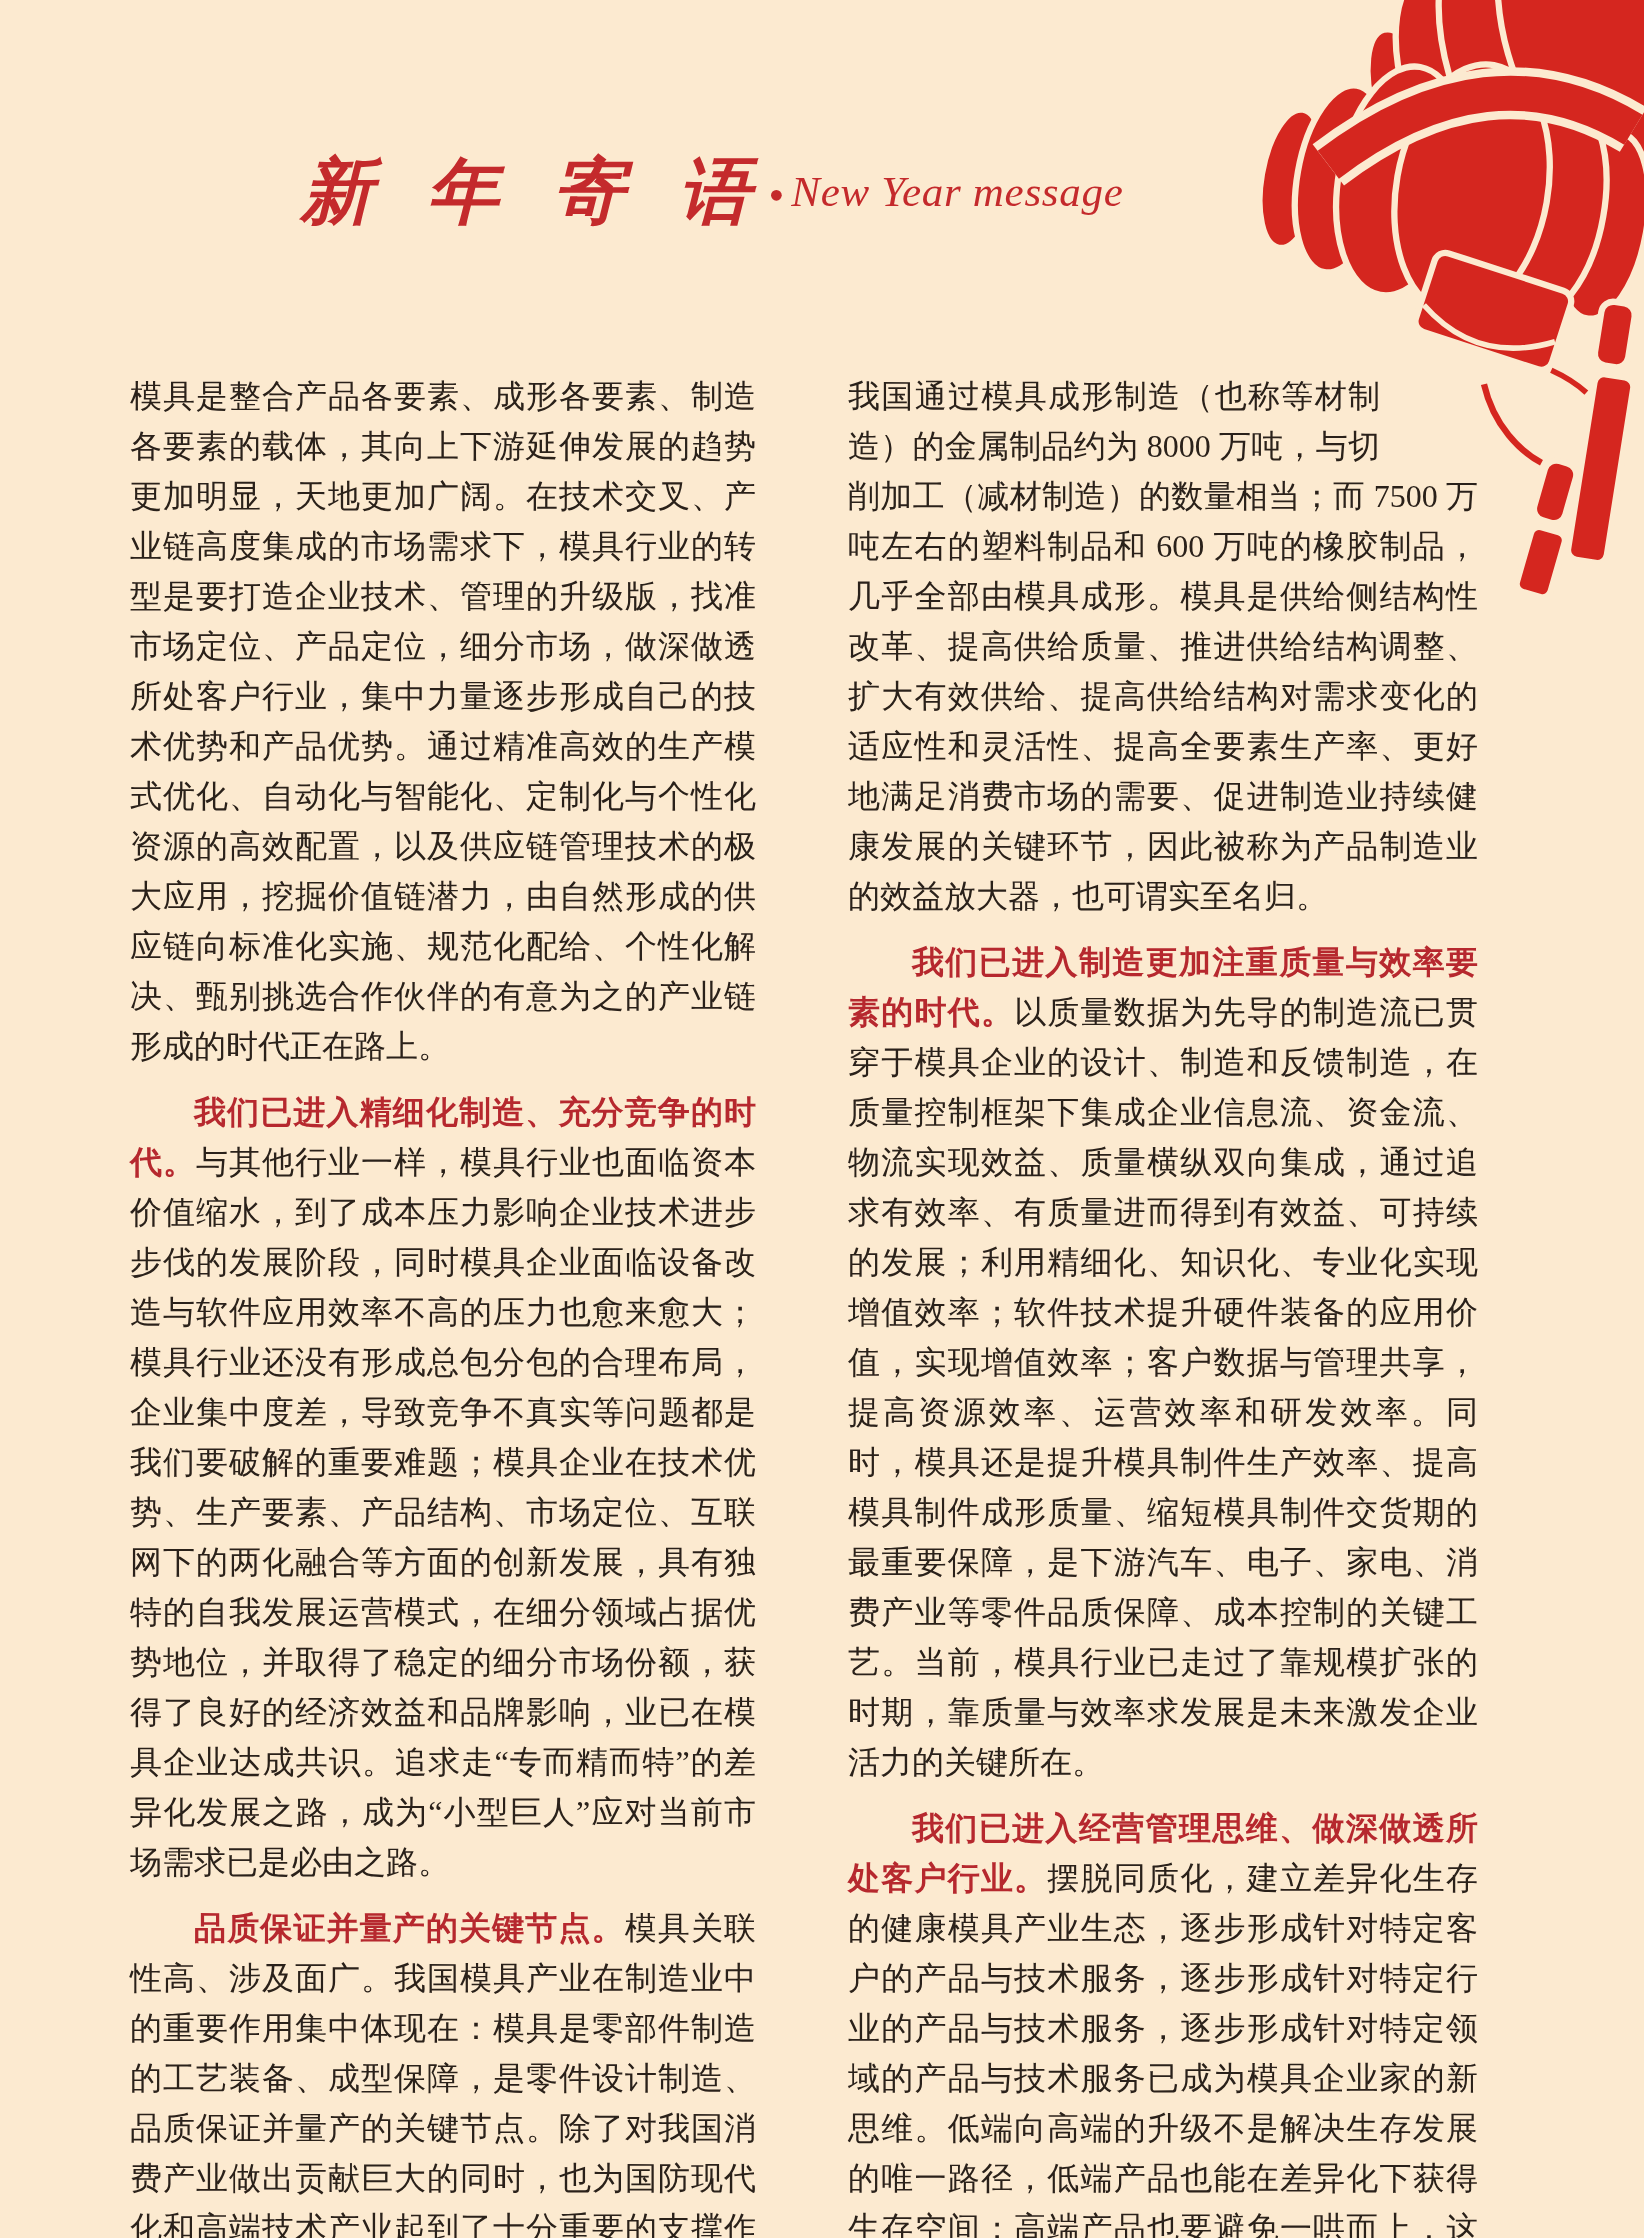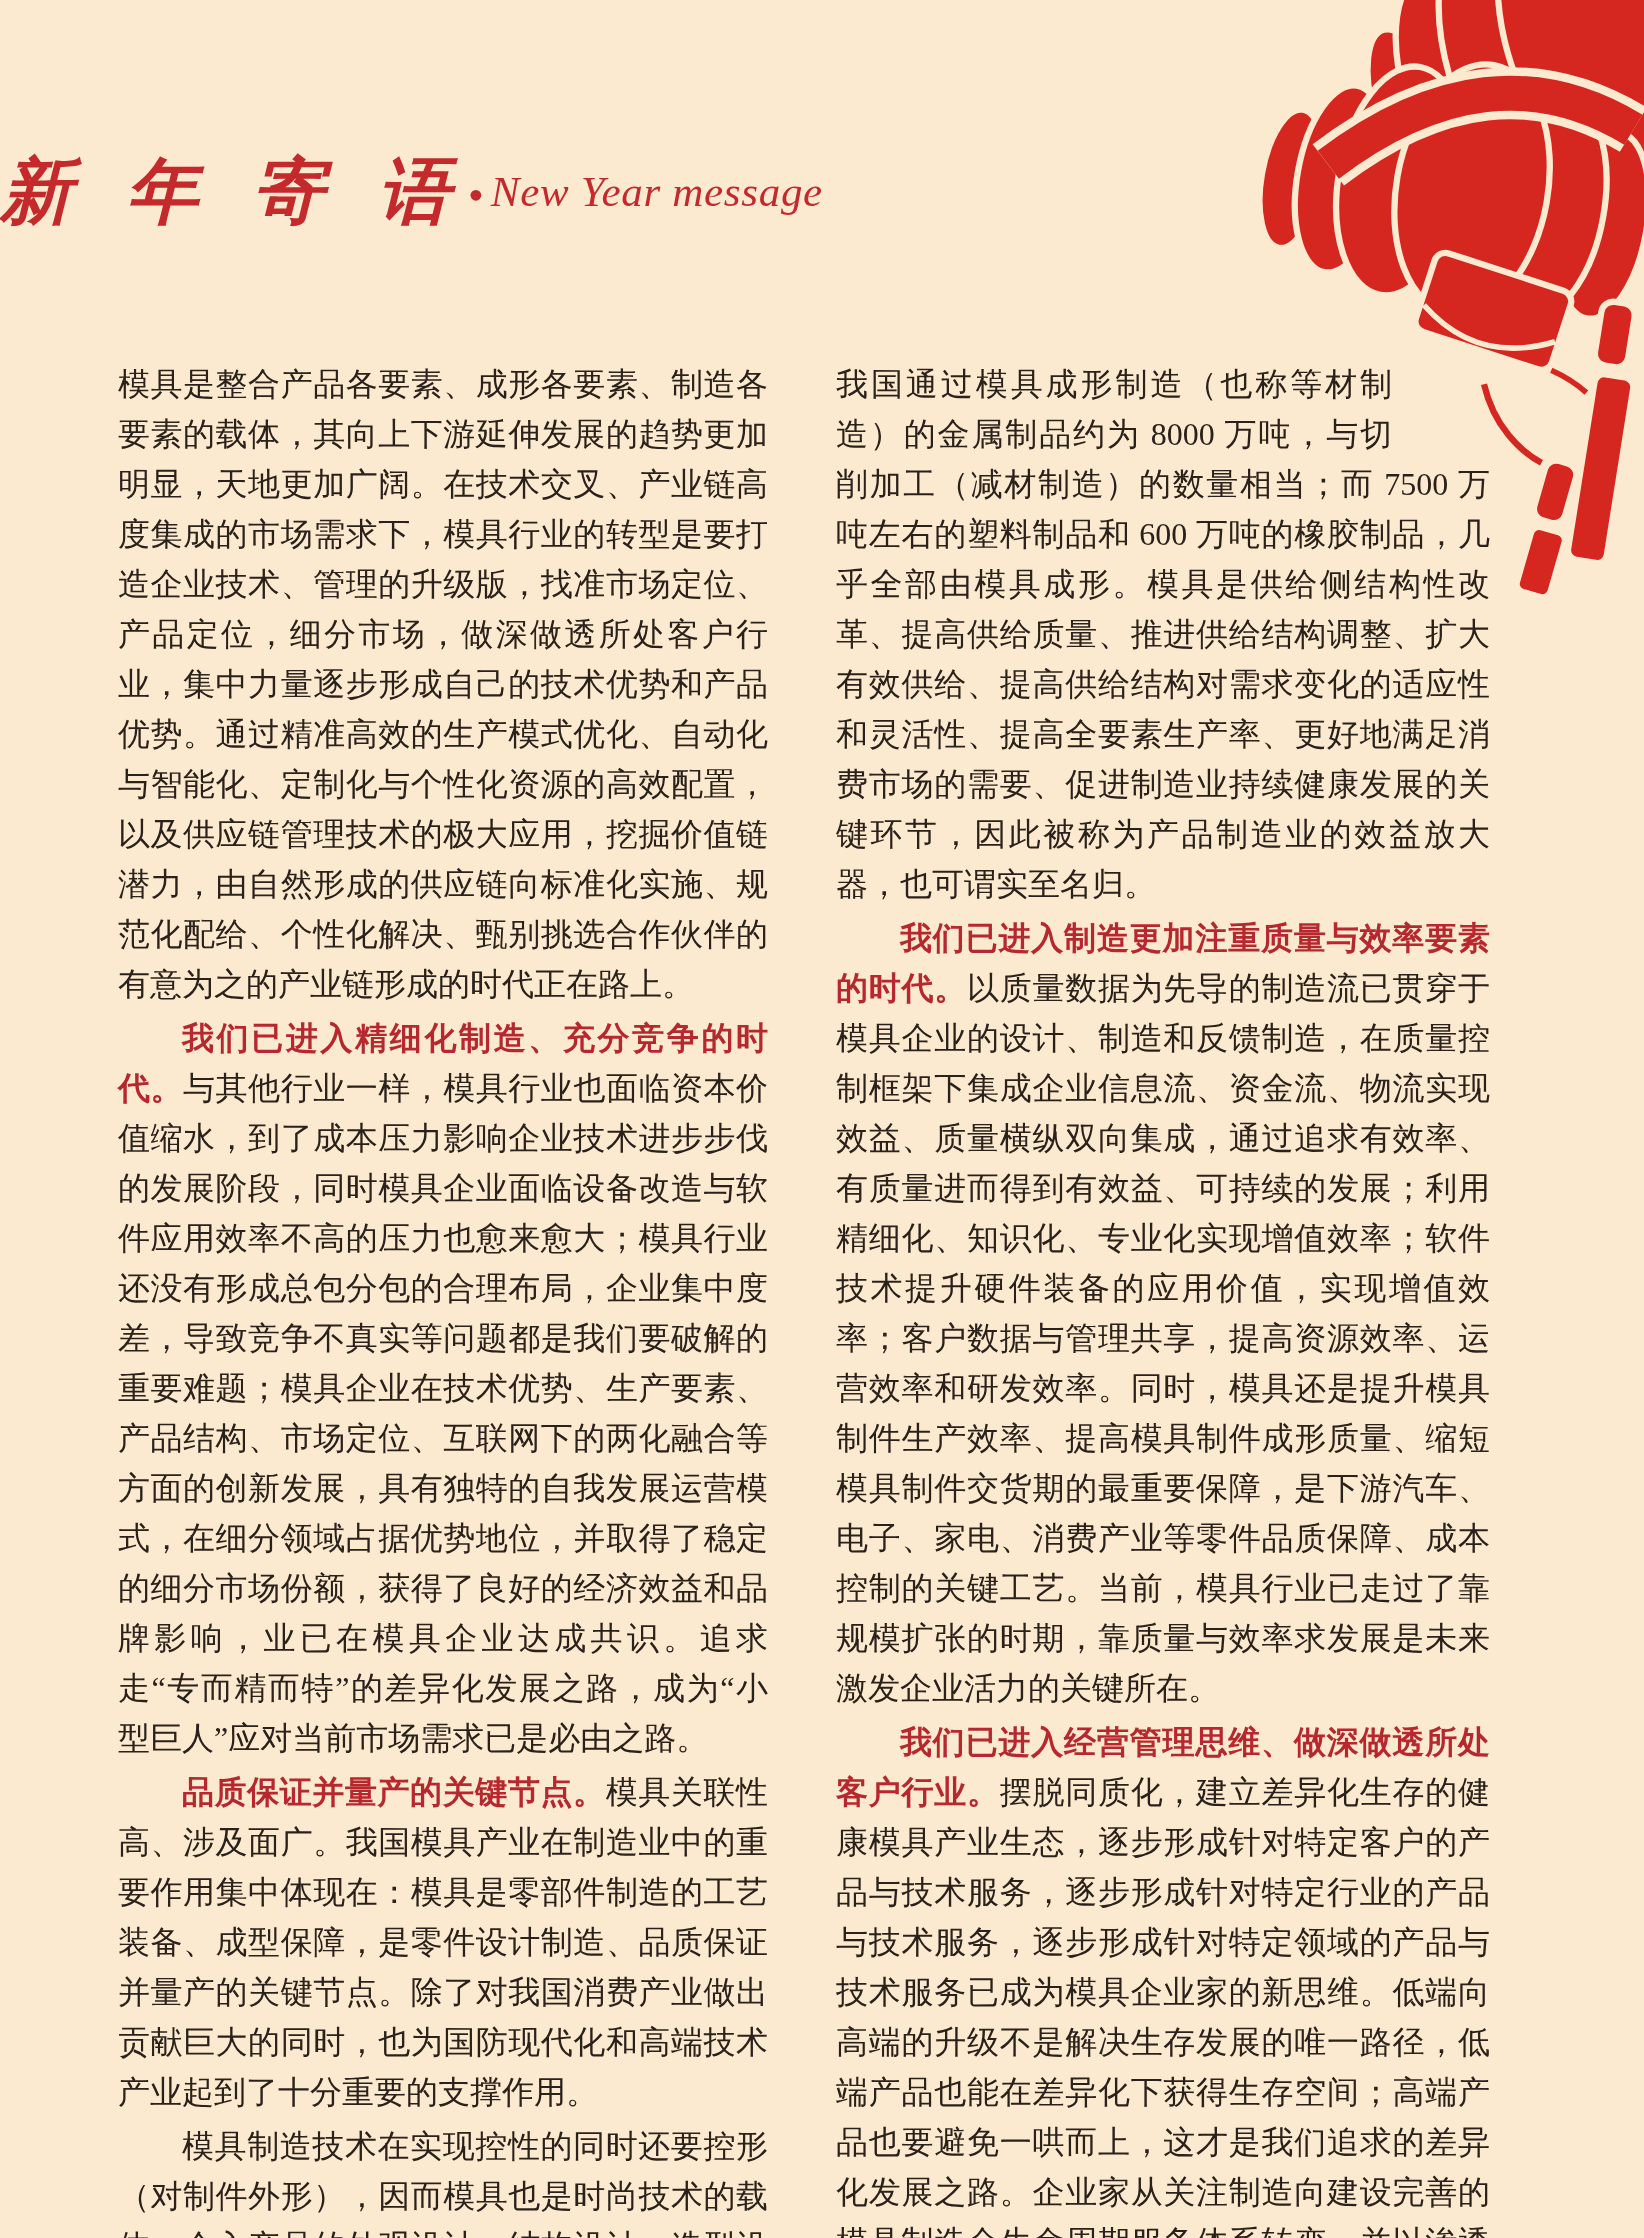--- a/index.html
+++ b/index.html
@@ -12,42 +12,42 @@
   html,body{margin:0;padding:0}
   body{
     width:1644px;height:2239px;position:relative;overflow:hidden;
     background:var(--page-bg);
     font-family:"Liberation Serif","DejaVu Serif",serif;
     color:var(--ink);
   }
   .lanterns{position:absolute;top:0;right:0;z-index:1}
   .title-row{
     position:absolute;top:139px;left:0;width:1424px;height:105px;
-    display:flex;align-items:center;justify-content:flex-start;z-index:2;
+    display:flex;align-items:center;justify-content:center;z-index:2;
     white-space:nowrap;
   }
   .title-cn{
     font-size:72px;font-weight:bold;font-style:italic;
     color:var(--title-red);letter-spacing:18px;line-height:1;
   }
   .title-dot{
     font-size:45px;color:var(--title-red);line-height:1;
     margin:0 7px 0 0;transform:translateY(4.2px);
   }
   .title-en{
     font-size:43px;font-style:italic;color:var(--title-red);
     line-height:1;letter-spacing:0.7px;
   }
   .column{
     position:absolute;top:355px;z-index:2;
     text-align:justify;font-size:32px;line-height:50px;
   }
   #col-left{left:114px;width:658px}
   #col-right{left:832px;width:662px}
-  .column p{margin:4px;padding:0;text-justify:inter-ideograph}
+  .column p{margin:16px;padding:0;text-justify:inter-ideograph}
   .column p.indent{text-indent:2em}
   .lead{color:var(--lead-red);font-weight:bold}
   .lantern-spacer{float:right;width:98px;height:51px}
 </style>
 </head>
 <body>
 
 <svg class="lanterns" viewBox="0 0 600 850" width="421" height="596" aria-hidden="true">
   <g fill="var(--lantern-red)" stroke="var(--page-bg)" stroke-width="9">
 

